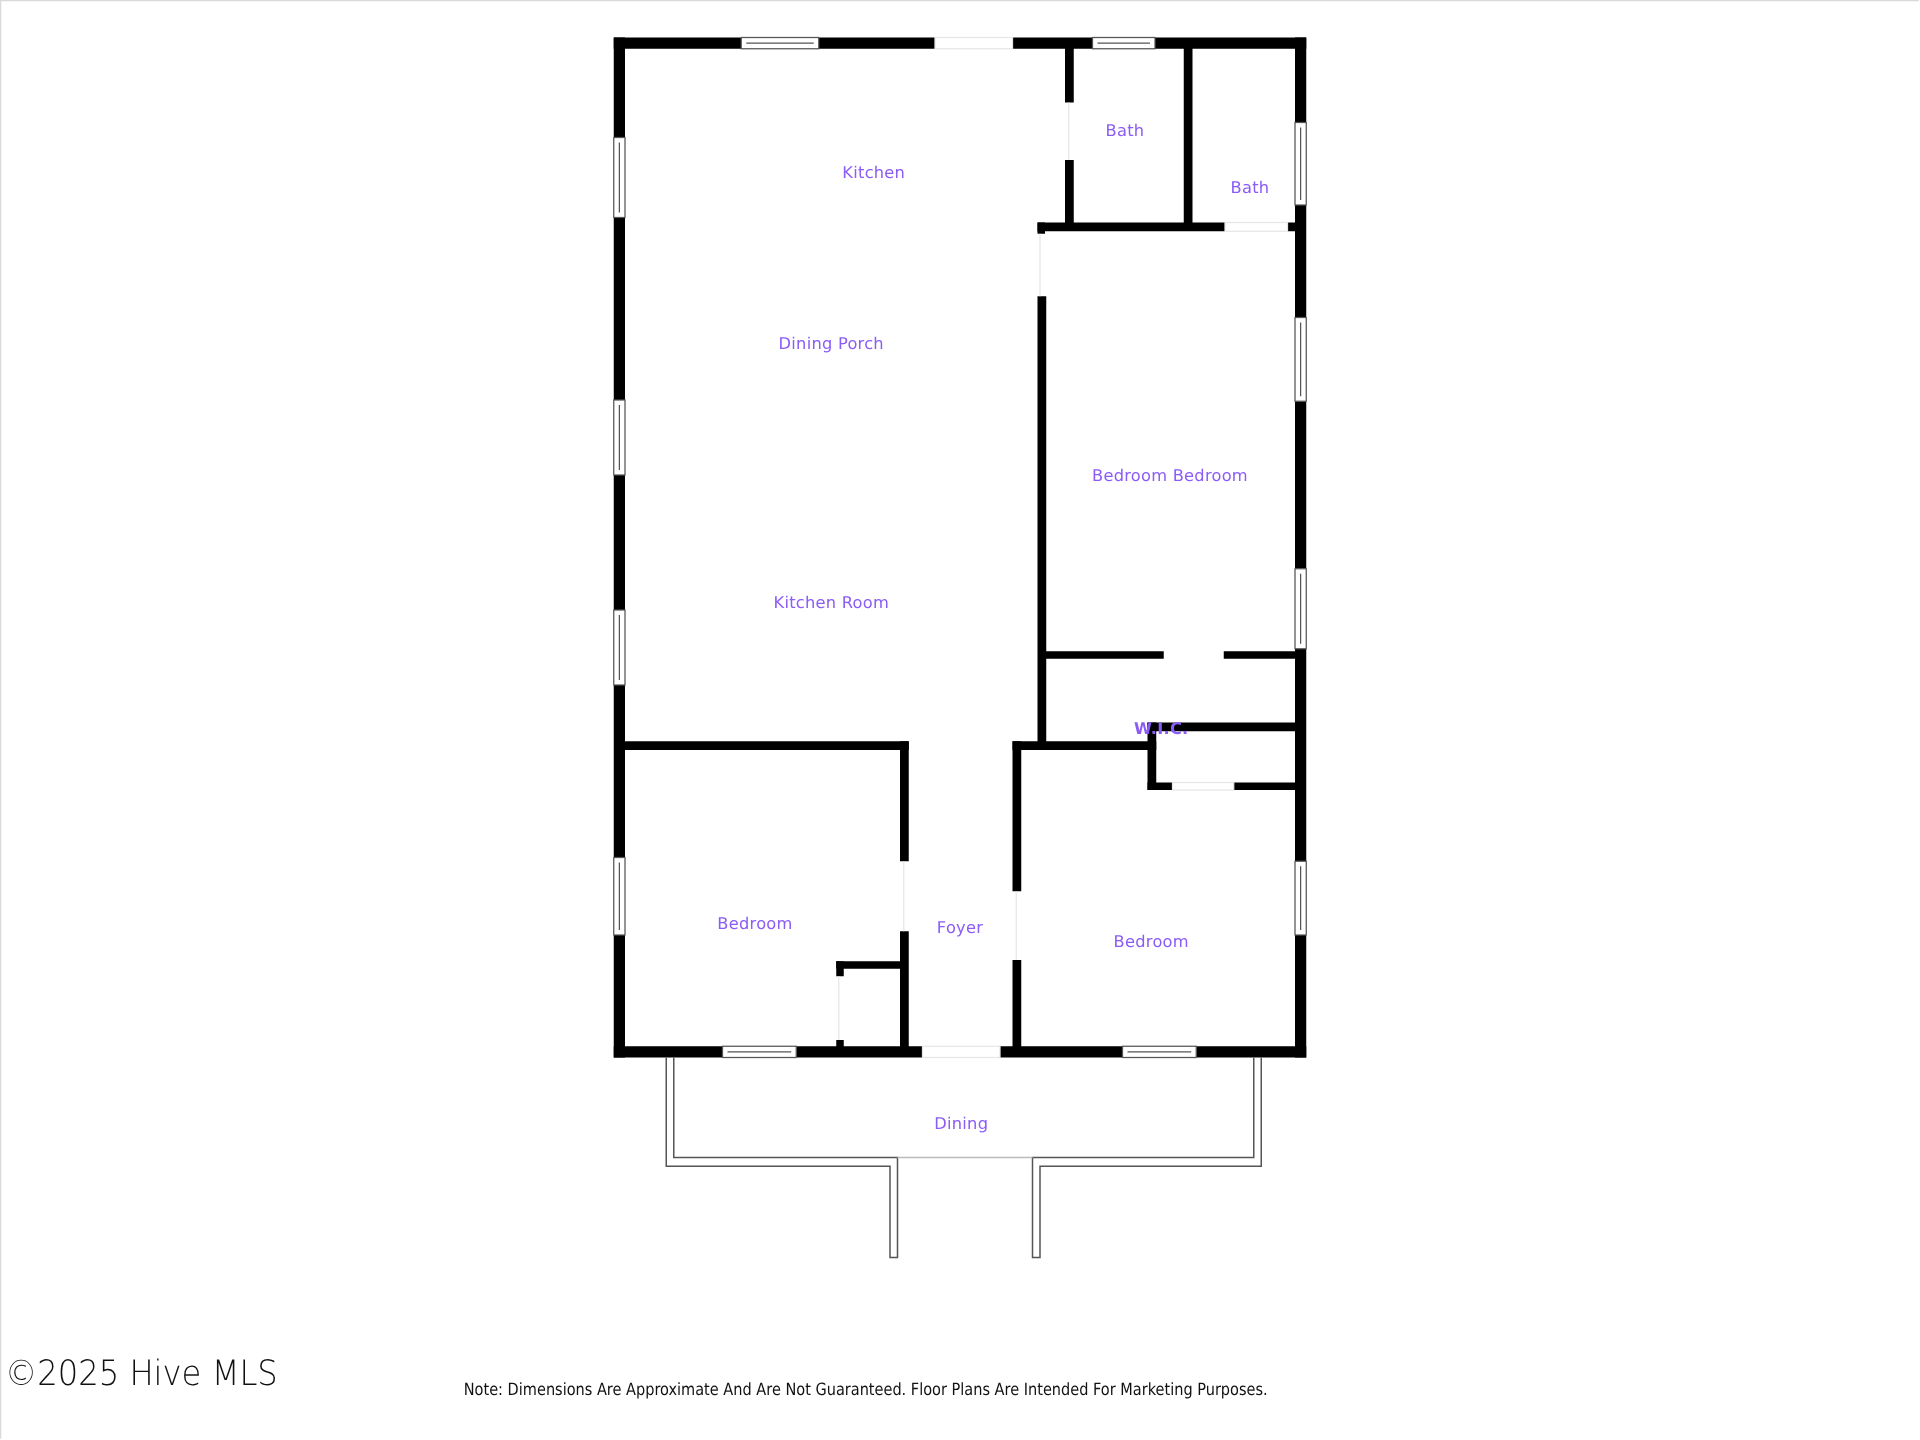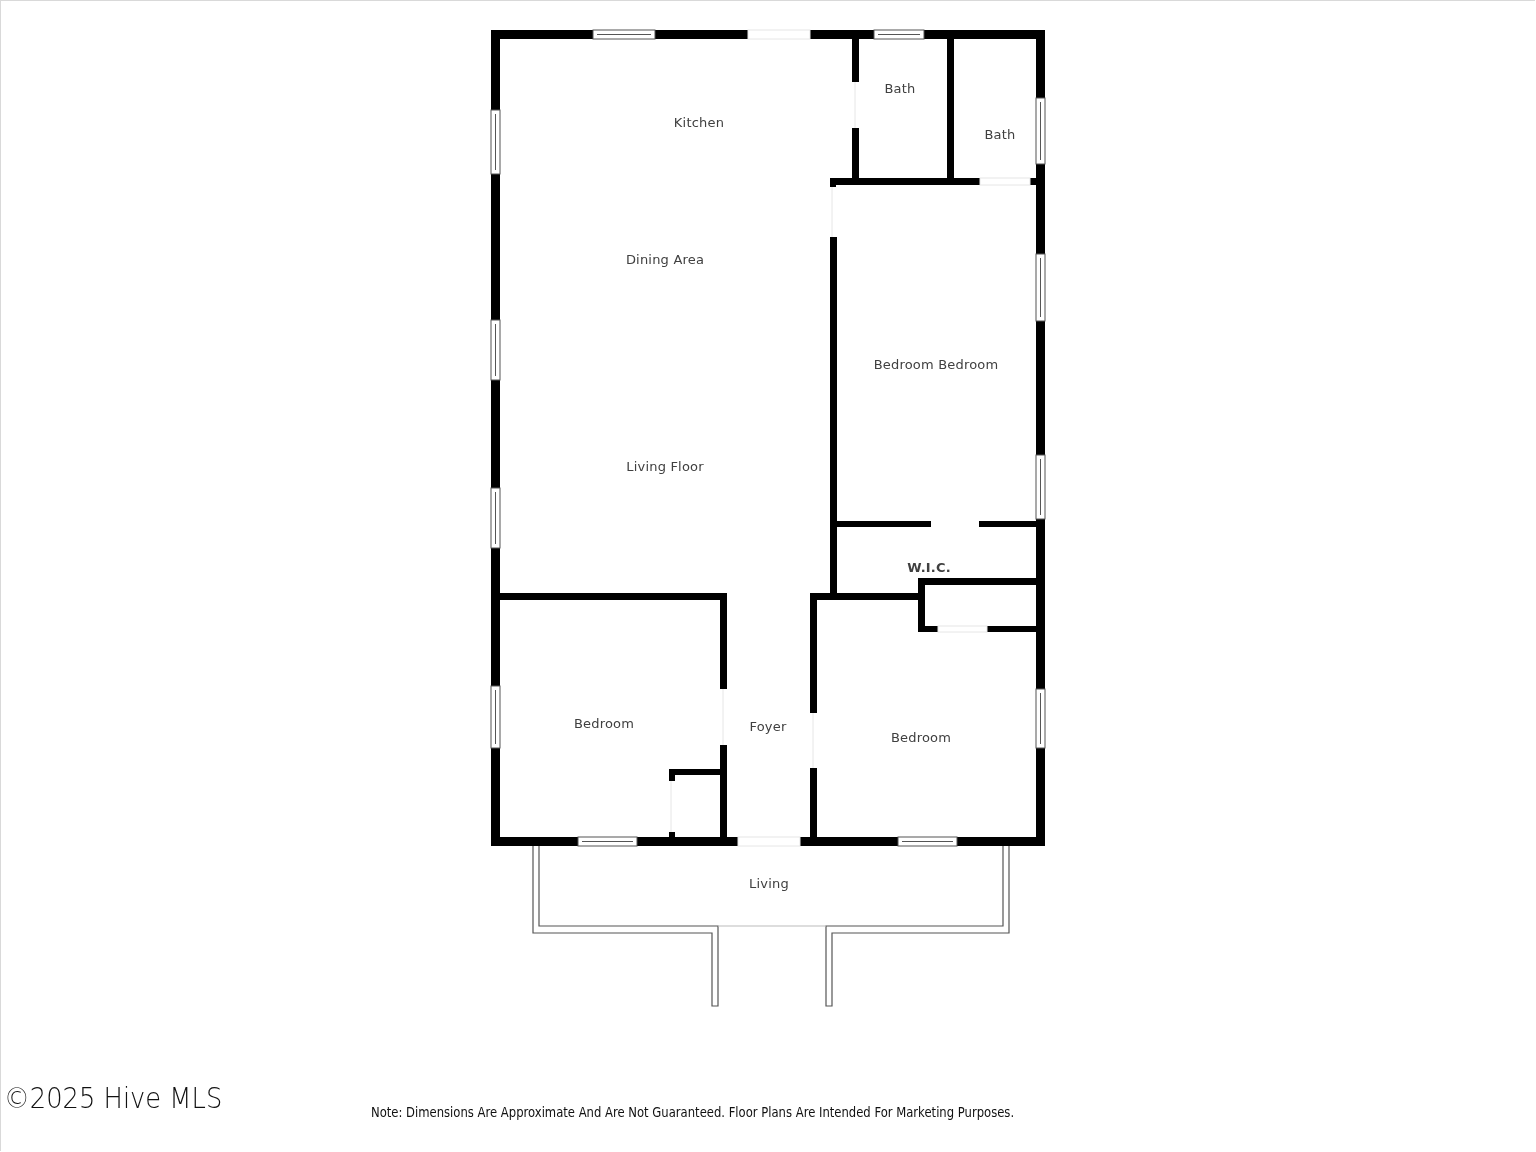--- a/index.html
+++ b/index.html
@@ -3,22 +3,22 @@
   <meta charset="utf-8">
   <style>
     html, body { margin:0; padding:0; }
     body {
       width:1536px; height:1152px; background:#ffffff; position:relative; overflow:hidden;
       font-family:"DejaVu Sans", sans-serif;
     }
     .frame { position:absolute; left:0; top:0; width:1535px; height:1151px;
       border-top:1px solid #d9d9d9; border-left:1px solid #d9d9d9; box-sizing:border-box; }
     svg.plan { position:absolute; left:0; top:0; }
-    .room-label { position:absolute; font-size:13px; color:#404040; white-space:nowrap;
-      transform:translate(-50%,-50%); letter-spacing:0.2px; }
+    .room-label { position:absolute; font-size:13px; color:#8b5cf6; white-space:nowrap;
+      transform:translate(-50%,-50%); letter-spacing:0.2px;margin-top:17px; }
     .copyright { position:absolute; left:4px; top:1082px; font-family:"DejaVu Sans", sans-serif;
       font-weight:200; font-size:28px; color:#111; letter-spacing:0px; transform:scaleX(0.92); transform-origin:left top; }
     .note { position:absolute; left:371px; top:1104px; font-size:13.5px; color:#111;
       font-family:"DejaVu Sans", sans-serif; transform:scaleX(0.86); transform-origin:left top; white-space:nowrap; }
   </style>
 </head>
 <body>
 
 <div class="frame"></div>
 
@@ -127,23 +127,23 @@
   <g fill="none" stroke="#555" stroke-width="1.2">
     <polyline points="533,846 533,933 712,933 712,1006 718,1006 718,926 539,926 539,846"></polyline>
     <polyline points="1009,846 1009,933 832,933 832,1006 826,1006 826,926 1003,926 1003,846"></polyline>
     <line x1="718" y1="926" x2="826" y2="926" stroke="#bbb"></line>
   </g>
 </svg>
 
 <div class="room-label" style="left:699px;top:122px;">Kitchen</div>
 <div class="room-label" style="left:900px;top:88px;">Bath</div>
 <div class="room-label" style="left:1000px;top:134px;">Bath</div>
-<div class="room-label" style="left:665px;top:259px;">Dining Area</div>
+<div class="room-label" style="left:665px;top:259px;">Dining Porch</div>
 <div class="room-label" style="left:936px;top:364px;">Bedroom Bedroom</div>
-<div class="room-label" style="left:665px;top:466px;">Living Floor</div>
+<div class="room-label" style="left:665px;top:466px;">Kitchen Room</div>
 <div class="room-label" style="left:929px;top:567px;font-weight:bold;">W.I.C.</div>
 <div class="room-label" style="left:604px;top:723px;">Bedroom</div>
 <div class="room-label" style="left:768px;top:726px;">Foyer</div>
 <div class="room-label" style="left:921px;top:737px;">Bedroom</div>
-<div class="room-label" style="left:769px;top:883px;">Living</div>
+<div class="room-label" style="left:769px;top:883px;">Dining</div>
 
 <div class="copyright">©2025 Hive MLS</div>
 <div class="note">Note: Dimensions Are Approximate And Are Not Guaranteed. Floor Plans Are Intended For Marketing Purposes.</div>
 
 </body></html>

